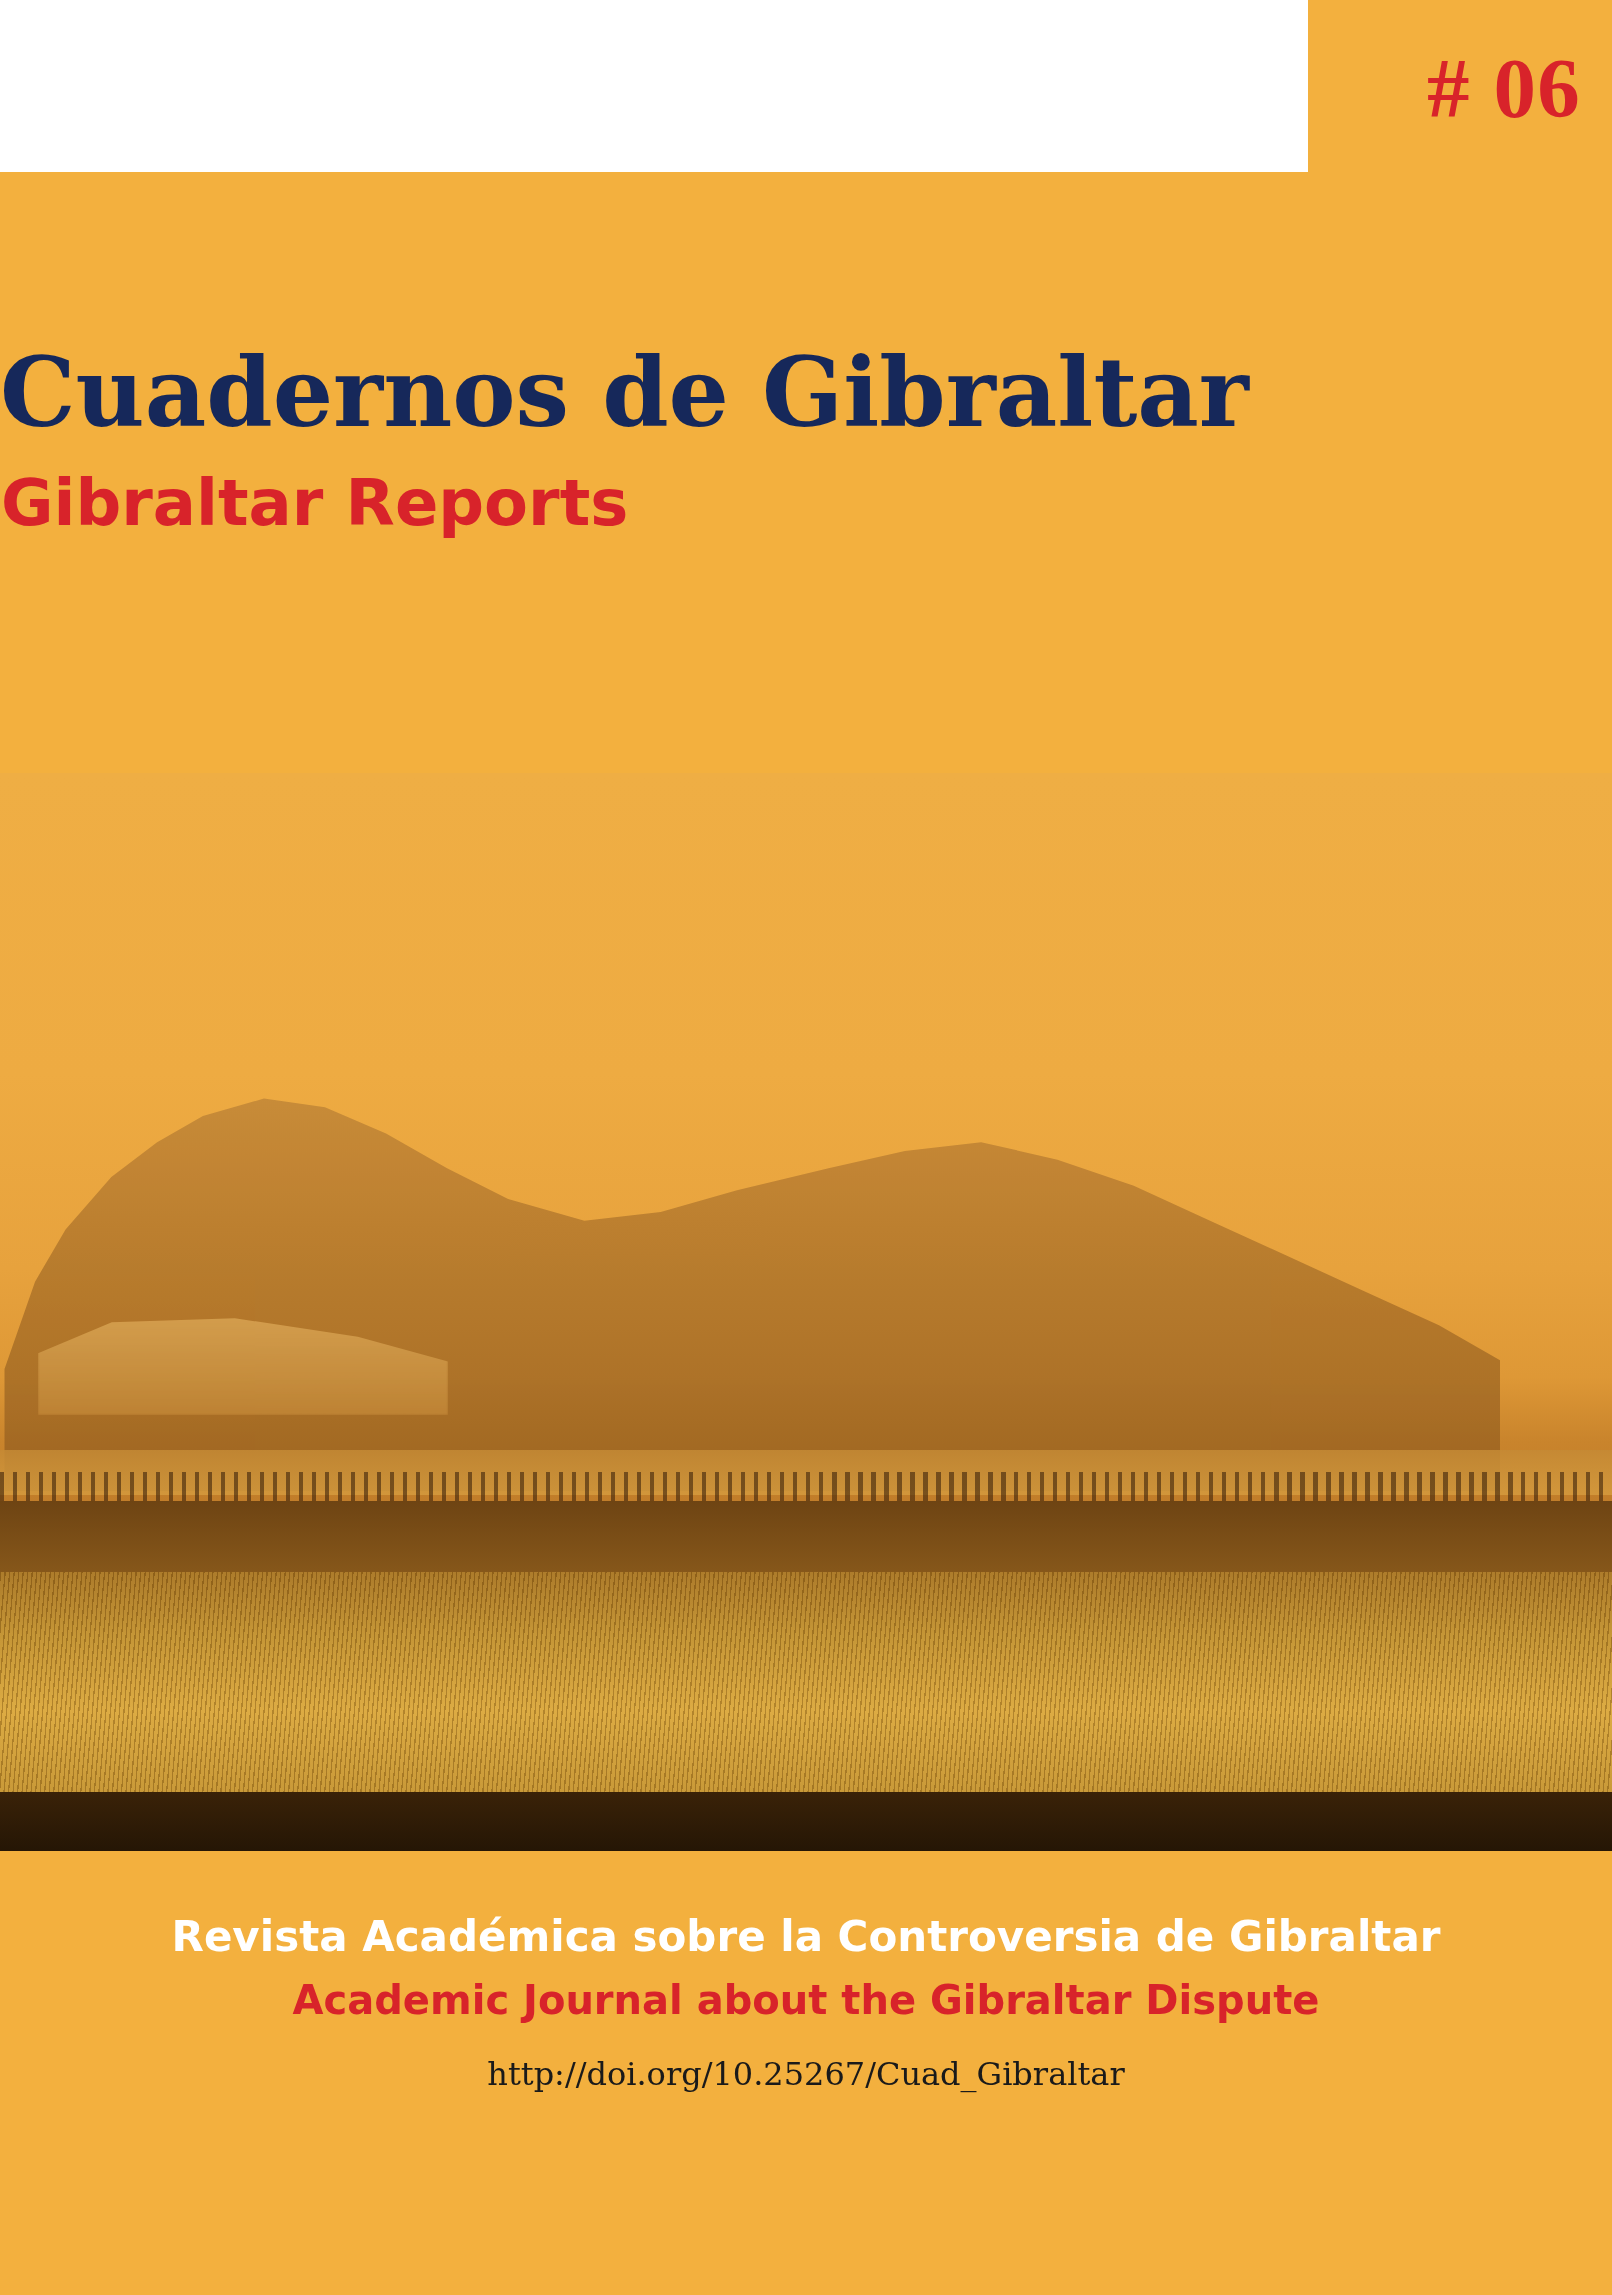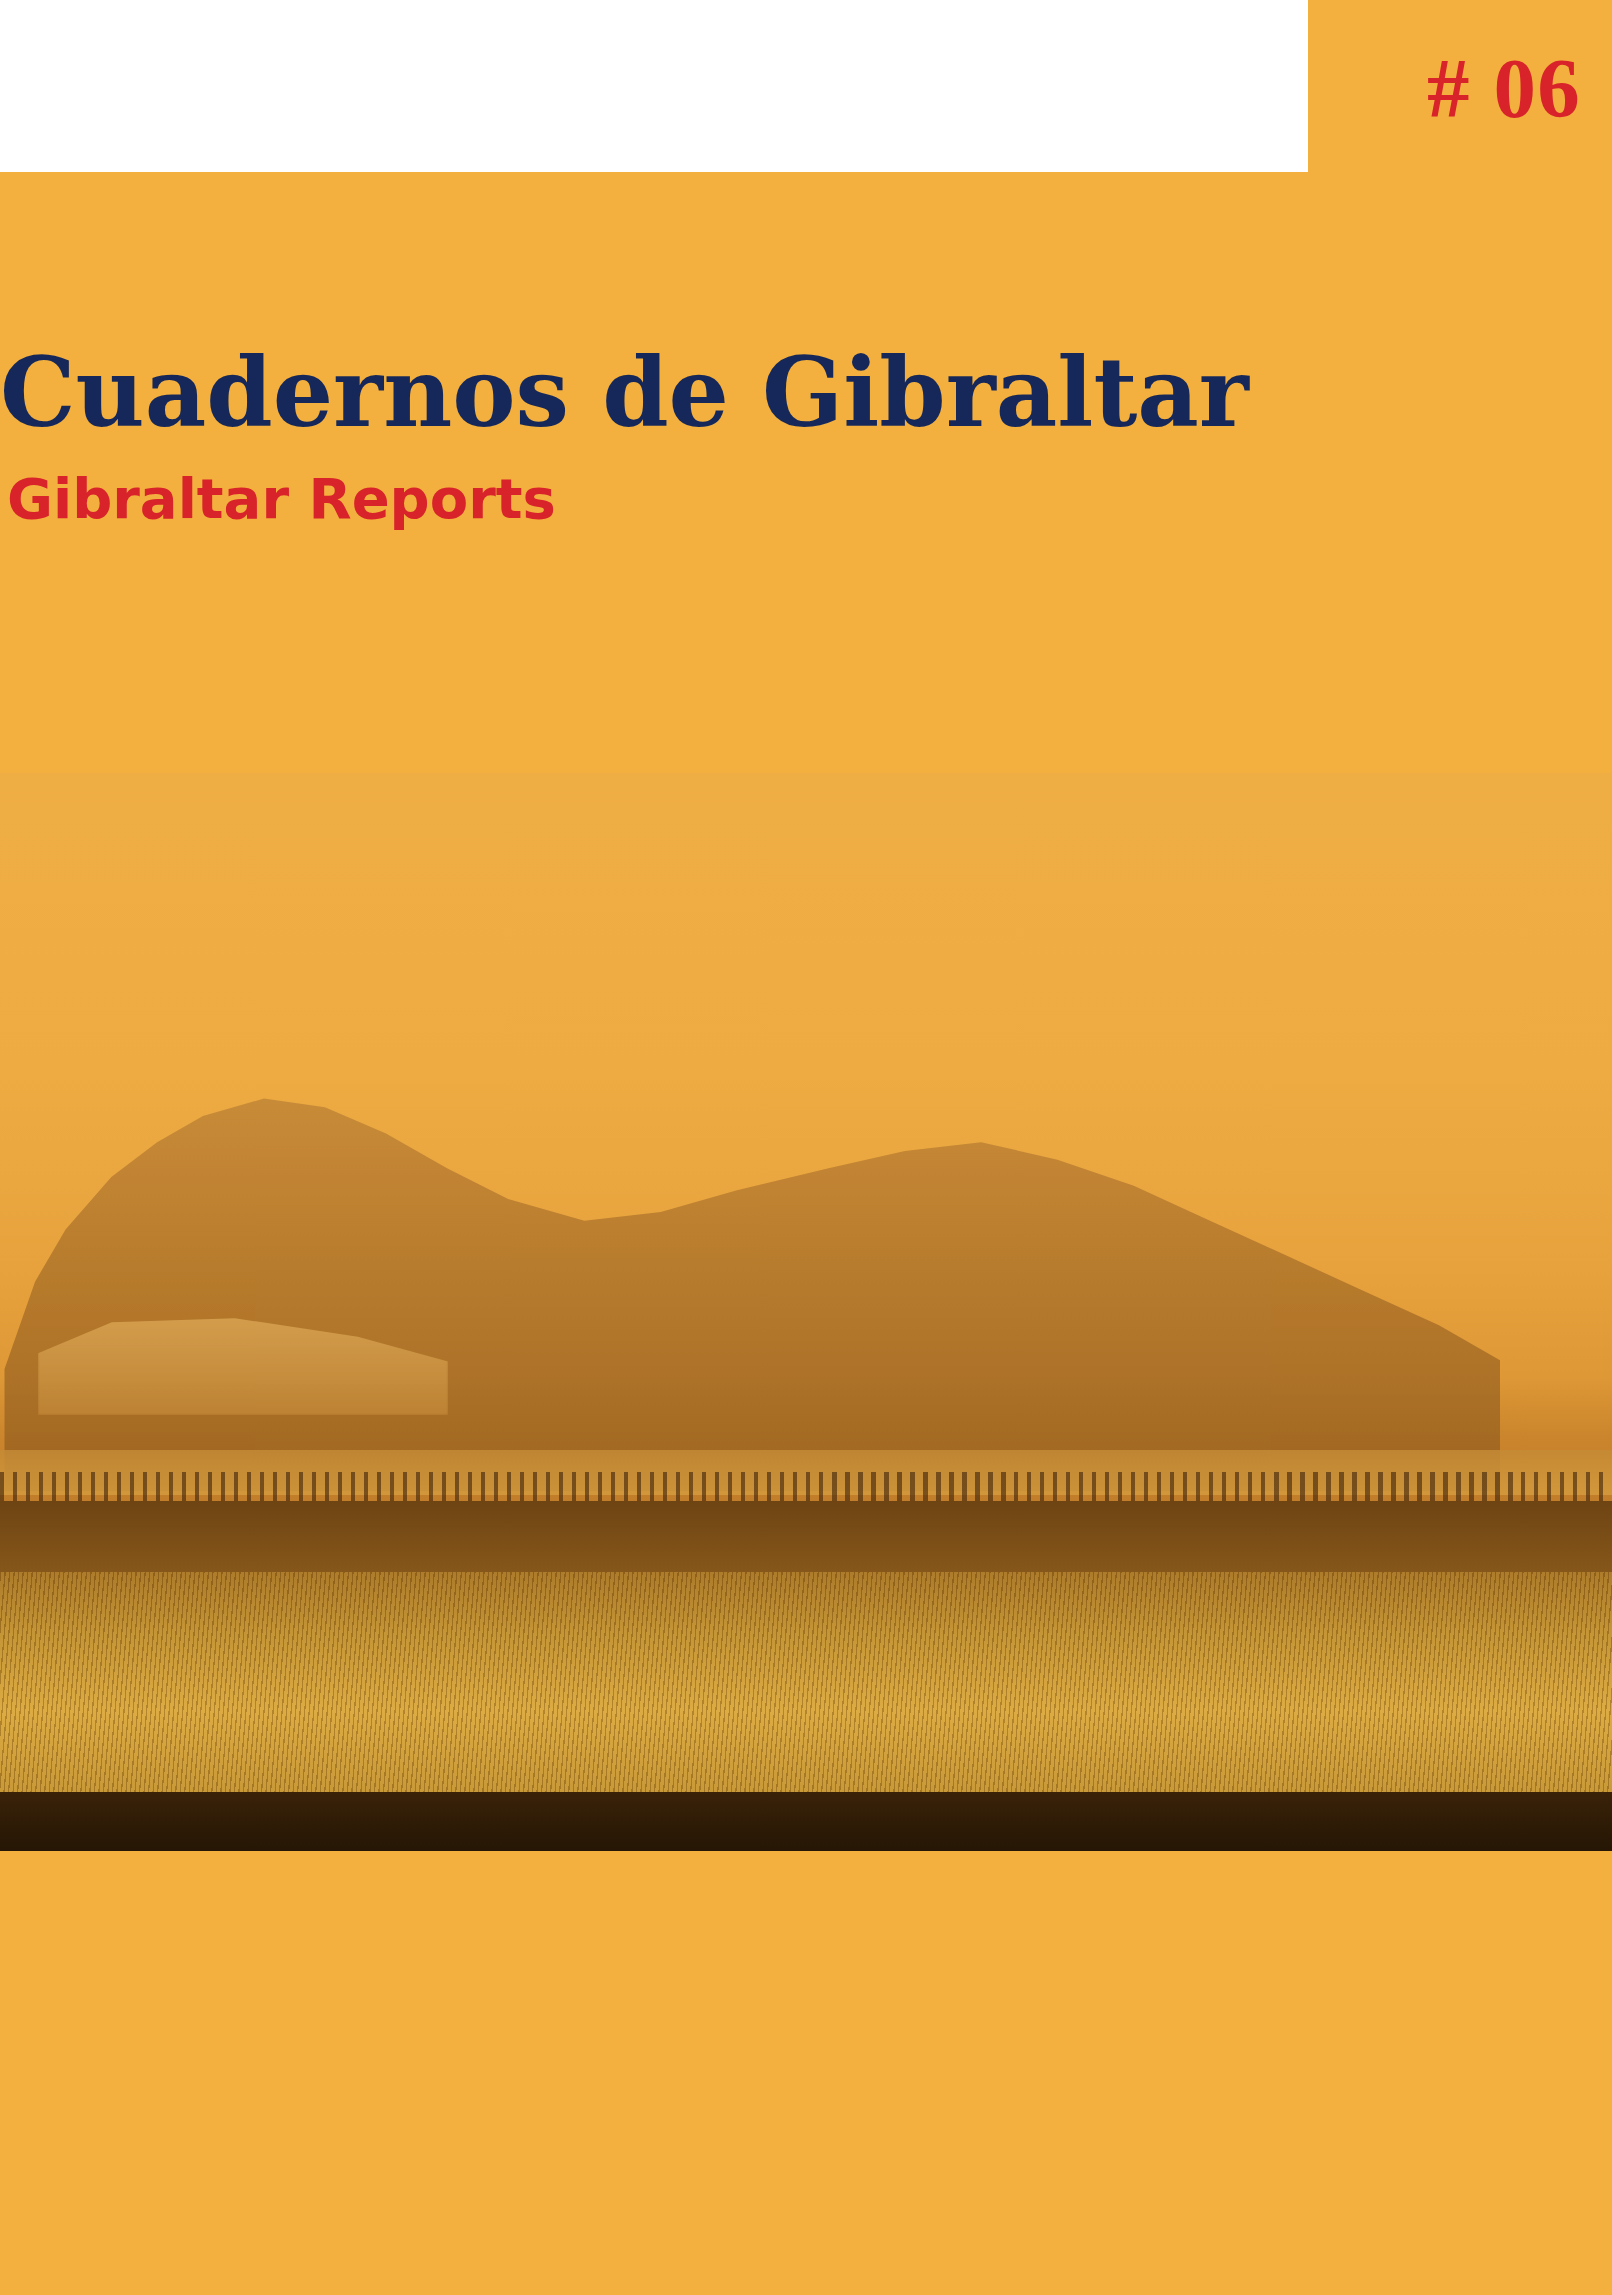--- a/index.html
+++ b/index.html
@@ -71,23 +71,23 @@
     font-weight: bold;
     font-size: 95px;
     line-height: 1.12;
     letter-spacing: 0px;
     margin: 0;
   }
   .title-en {
     color: #D8232A;
     font-family: "DejaVu Sans", sans-serif;
     font-weight: bold;
-    font-size: 56px;
+    font-size: 64px;
     line-height: 1.12;
-    margin: 22px 0 0 7px;
+    margin: 22px 0 0 1px;
   }
 
   
   .photo {
     position: absolute;
     top: 773px;
     left: 0;
     width: 1612px;
     height: 1078px;
     overflow: hidden;
@@ -258,15 +258,20 @@
     <div class="rock"></div>
     <div class="rock-face"></div>
     <div class="sea"></div>
     <div class="treeline"></div>
     <div class="field-far"></div>
     <div class="field-near"></div>
     <div class="field-texture"></div>
     <div class="photo-bottom-strip"></div>
   </div>
 
+  <div class="footer">
+    <p class="subtitle-es">Revista Académica sobre la Controversia de Gibraltar</p>
+    <p class="subtitle-en">Academic Journal about the Gibraltar Dispute</p>
+    <p class="doi">http://doi.org/10.25267/Cuad_Gibraltar</p>
+  </div>
 
 </div>
 
 
 </body></html>

